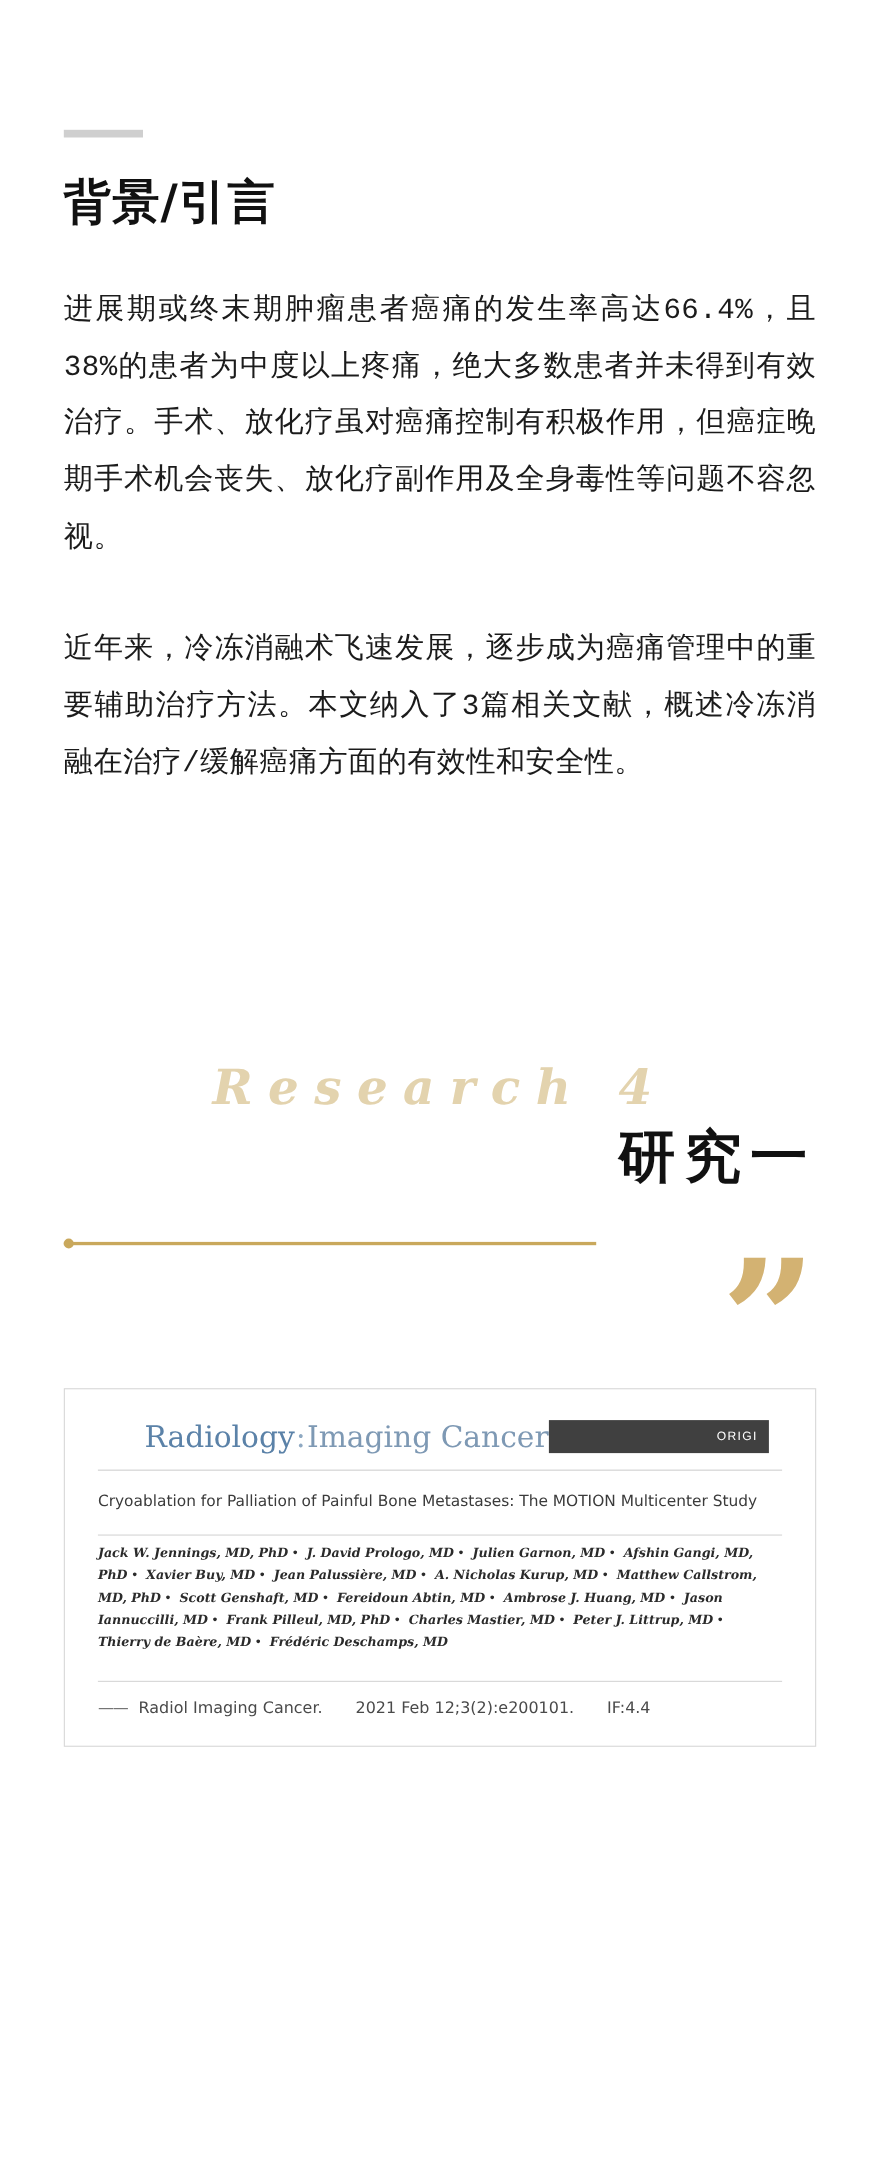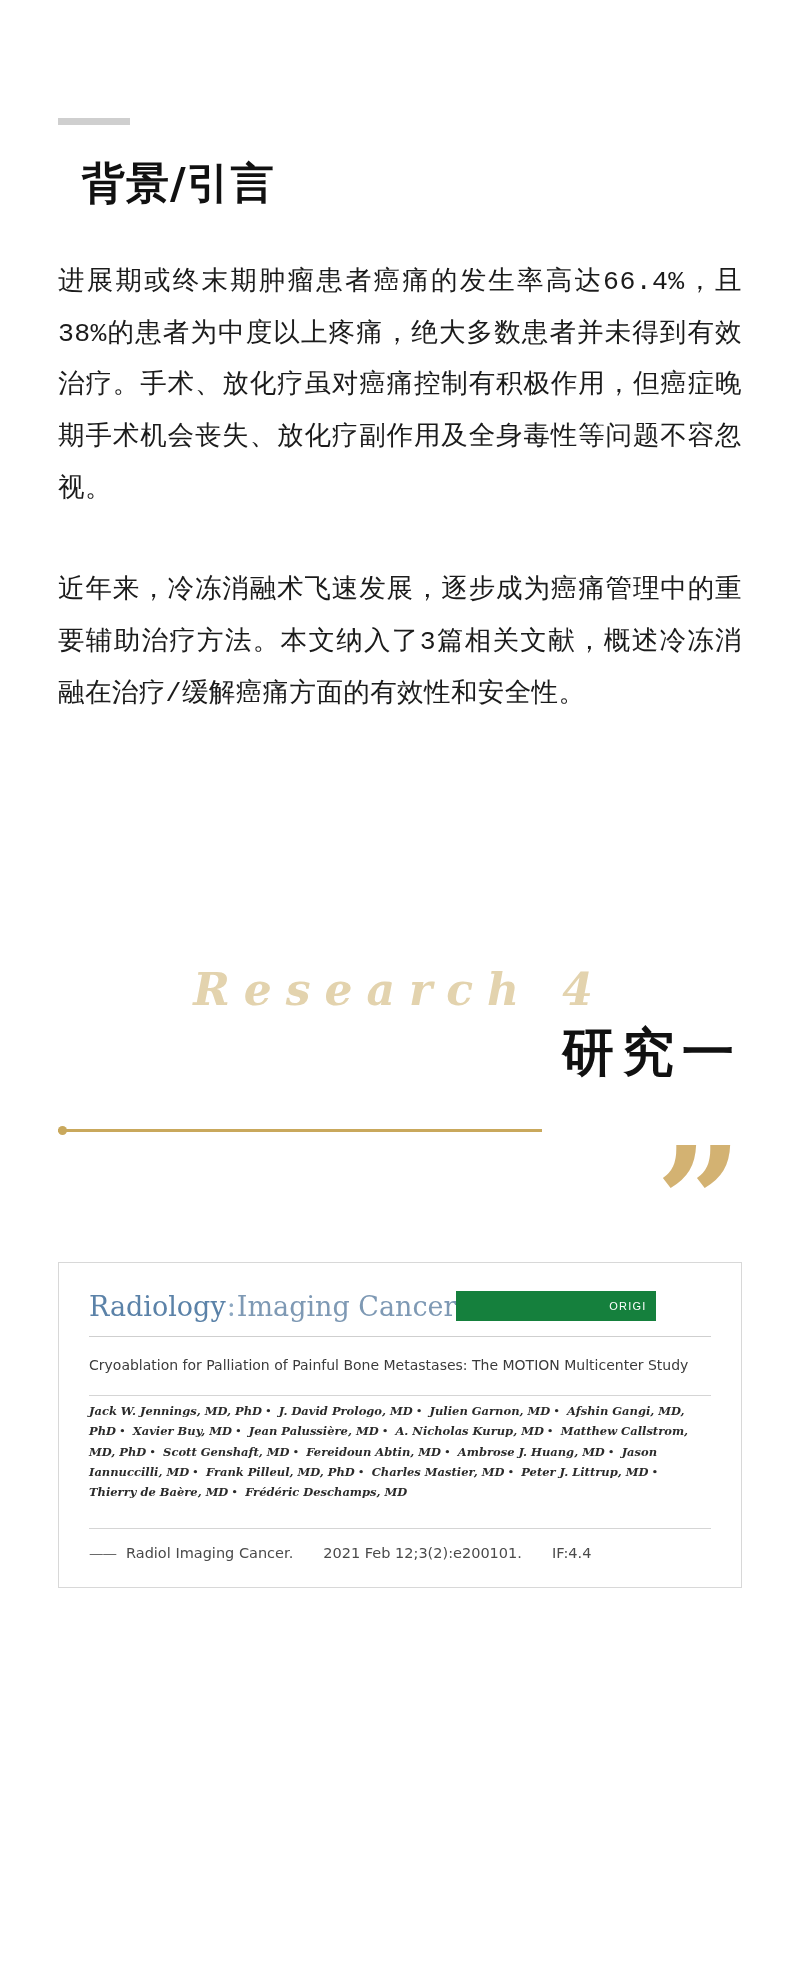--- a/index.html
+++ b/index.html
@@ -30,21 +30,20 @@
     height: 7px;
     background: #cfcfcf;
   }
   .section-title {
     margin-top: 30px;
     font-size: 43px;
     font-weight: bold;
     letter-spacing: 1px;
     color: #111;
     font-family: "DejaVu Sans", "Liberation Sans", sans-serif;
-    margin-left: 24px;
   }
 
   
   .body-text {
     margin-top: 44px;
     font-size: 26.5px;
     line-height: 1.95;
     color: #1b1b1b;
     text-align: justify;
     letter-spacing: 0.4px;
@@ -124,38 +123,38 @@
     border: 1px solid #d8d8d8;
     background: #fff;
     padding: 28px 30px 26px 30px;
     position: relative;
     min-height: 290px;
     box-sizing: border-box;
   }
   .journal-head {
     display: flex;
     align-items: center;
-    justify-content: flex-start;
+    justify-content: center;
   }
   .journal-logo {
     font-family: "DejaVu Serif", "Liberation Serif", serif;
     font-size: 27px;
     color: #5b82a8;
     letter-spacing: 0px;
     white-space: nowrap;
   }
   .journal-logo .sep {
     color: #8fa9c2;
     padding: 0 1px;
   }
   .journal-logo .light {
     color: #7e99b4;
   }
   .journal-tag {
-    background: #15803d;
+    background: #404040;
     color: #fff;
     font-size: 11px;
     letter-spacing: 1.2px;
     padding: 9px 0 9px 0;
     width: 200px;
     text-align: right;
     padding-right: 10px;
     box-sizing: border-box;
     overflow: hidden;
     margin-right: -30px;

